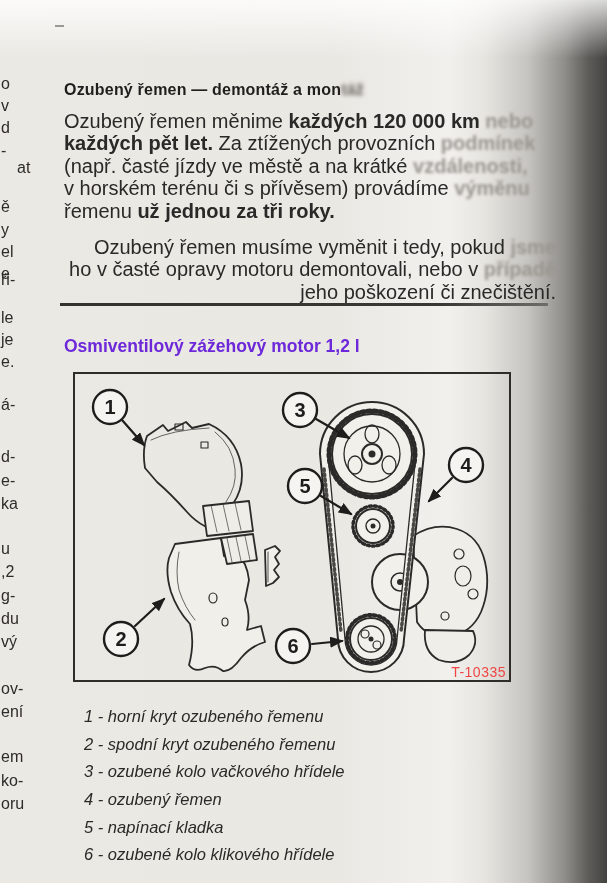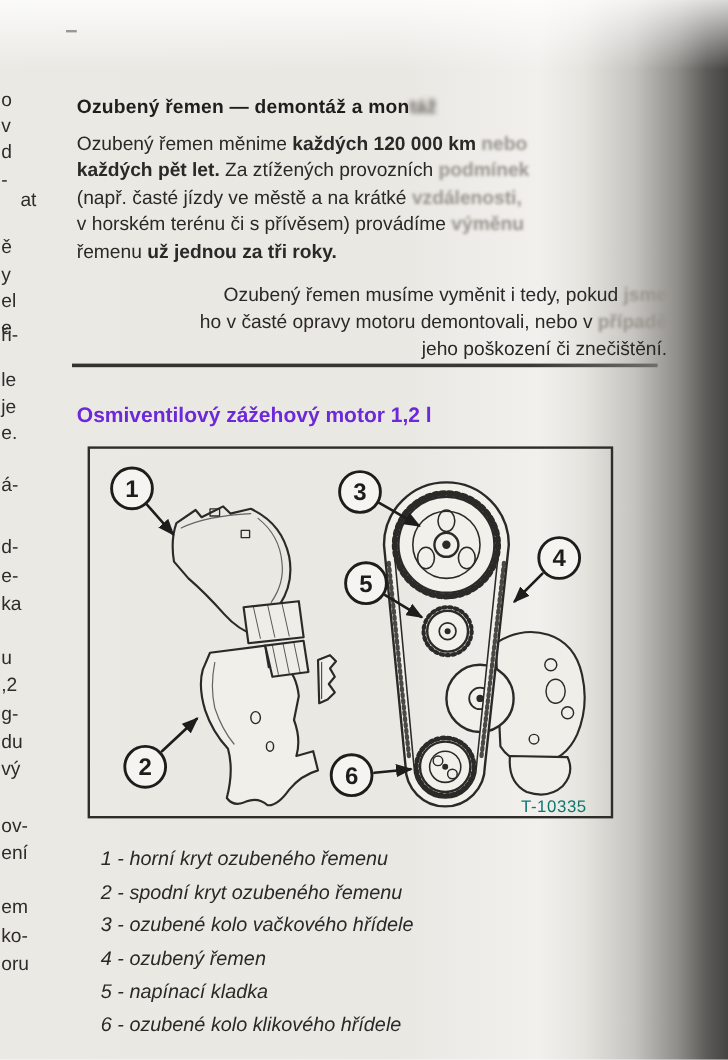--- a/index.html
+++ b/index.html
@@ -7,31 +7,31 @@
     width:607px;height:883px;position:relative;overflow:hidden;
     font-family:"Liberation Sans", sans-serif;
     background-image:
       linear-gradient(180deg, rgba(255,255,255,.8) 0%, rgba(255,255,255,0) 58px),
       linear-gradient(90deg,#ebe9e4 0%,#eae8e3 55%,#f2f0ed 74%,#e6e4df 80%,#c6c4c0 87%,#908e8a 93%,#5d5b58 97%,#454341 100%);
   }
   .speck{position:absolute;left:55px;top:25px;width:9px;height:2px;background:#9a9894;}
   .frag{position:absolute;left:1px;font-size:16px;color:#2e2c2a;line-height:1;white-space:pre;}
   .title{position:absolute;left:64px;top:70px;font-size:16px;font-weight:bold;color:#1f1e1c;letter-spacing:.2px;white-space:nowrap;}
   .fade-title{color:#63605c;filter:blur(2.3px);}
-  .body-text{position:absolute;left:64px;width:492px;font-size:16px;line-height:22.4px;color:#2a2927;margin:0;}
+  .body-text{position:absolute;left:64px;width:492px;font-size:20px;line-height:22.4px;color:#2a2927;margin:0;}
   #p1{top:110px;}
   #p2{top:236px;text-align:right;}
   .b{font-weight:bold;}
   .fade{color:#98958f;filter:blur(1.4px);font-weight:bold;}
   .rule{position:absolute;left:60px;top:303px;width:488px;height:3px;
     background:linear-gradient(90deg,#34322f 0%,#3a3835 78%,#6f6d6a 100%);}
   .subheading{position:absolute;left:64px;top:321px;font-size:17.5px;font-weight:bold;color:#6d28d9;white-space:nowrap;}
   .figure{position:absolute;left:73px;top:372px;width:434px;height:306px;border:2.5px solid #2f2d2a;}
   .figure svg{position:absolute;left:0;top:0;}
-  .figcode{position:absolute;right:20px;bottom:0;font-size:14px;color:#0f766e;letter-spacing:.5px;}
+  .figcode{position:absolute;right:3px;bottom:0;font-size:14px;color:#ef4444;letter-spacing:.5px;}
   .legend{position:absolute;left:84px;top:707px;font-style:italic;}
   .legend-row{height:27.7px;font-size:16.5px;color:#2a2927;white-space:nowrap;}
 </style>
 </head>
 <body>
 
 <span class="speck"></span>
 
 <div>
 

